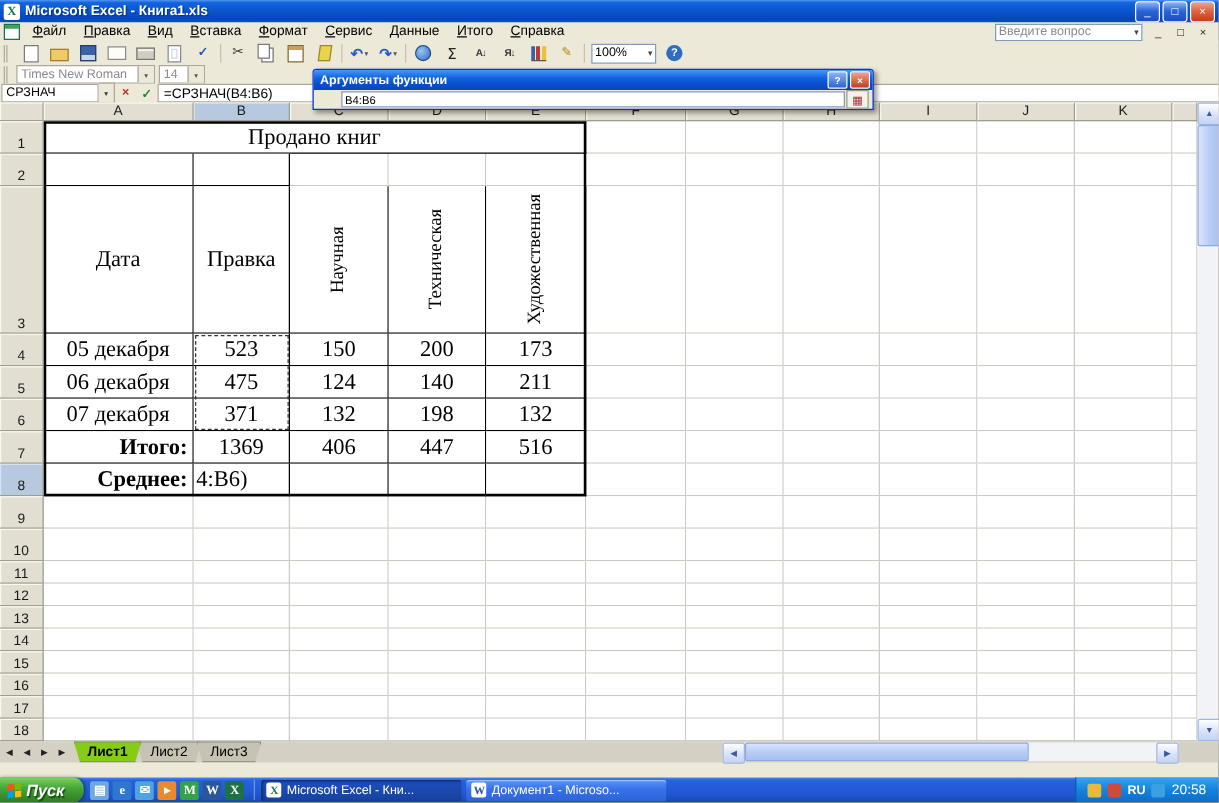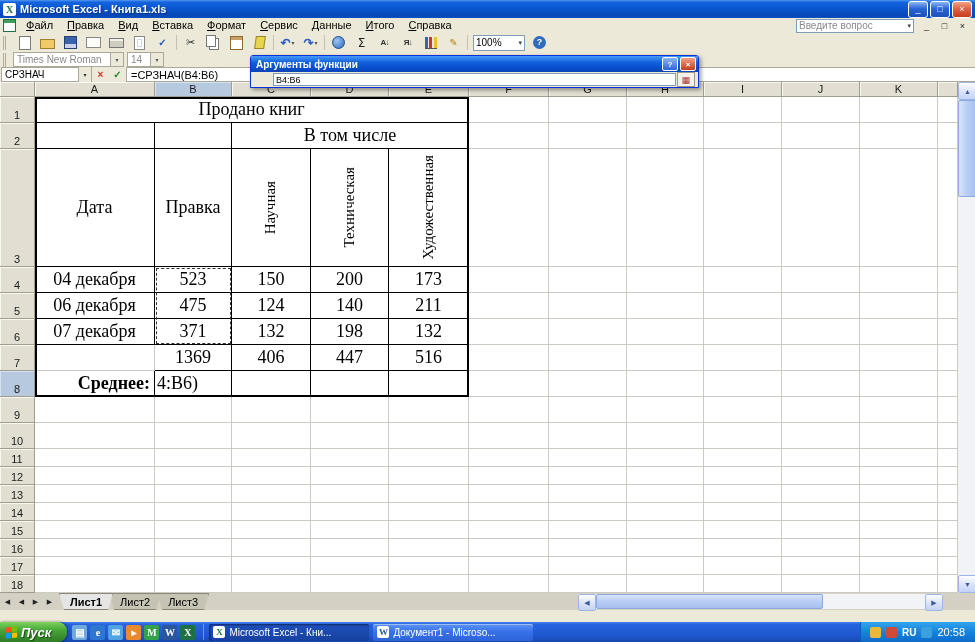--- a/index.html
+++ b/index.html
@@ -113,21 +113,21 @@
     background:linear-gradient(180deg,#FEFEFF,#D7E0F7 60%,#C5D4F5);border:1px solid #9EB6E4;border-radius:2px;}
   .vtrack{position:relative;flex:1;}
   .vthumb{position:absolute;left:0;top:0;width:17px;height:95px;border-radius:2px;
     background:linear-gradient(90deg,#D9E4FB,#B8CDF5 50%,#A8C0EE);border:1px solid #8CA8DC;}
 
   
   .tabrow{position:absolute;left:0;top:593px;width:100%;height:17px;background:#D4D0C4;display:flex;align-items:center;}
   .navbtn{width:13px;height:13px;margin-left:1px;display:flex;align-items:center;justify-content:center;font-size:7px;color:#222;}
   .tab{height:15px;padding:0 10px;margin-left:-4px;display:flex;align-items:center;font-size:11px;background:#C6C2B4;
     border:1px solid #8B8778;clip-path:polygon(0 0,100% 0,calc(100% - 5px) 100%,5px 100%);z-index:1;}
-  .tab.active{background:#e5e5e5;font-weight:bold;z-index:2;}
+  .tab.active{background:#84cc16;font-weight:bold;z-index:2;}
   .tab:first-of-type{margin-left:3px;}
   .hscroll{position:absolute;left:578px;top:1px;width:365px;height:15px;display:flex;background:#F2F3F7;}
   .sbtn.h{height:15px;flex:0 0 16px;}
   .htrack{position:relative;flex:1;}
   .hthumb{position:absolute;left:0;top:0;bottom:0;width:225px;border-radius:2px;
     background:linear-gradient(180deg,#D9E4FB,#B8CDF5 50%,#A8C0EE);border:1px solid #8CA8DC;}
 
   
   .statusbar{position:absolute;left:0;top:610px;width:100%;height:12px;background:#ECE9D8;border-top:1px solid #9D9A8B;
     box-shadow:inset 0 1px 0 #fff;display:flex;align-items:center;font-size:10px;}
@@ -277,51 +277,51 @@
       <span class="dlg-field">B4:B6</span>
       <span class="dlg-collapse">▦</span>
     </div>
   </div>
 
   <div class="gridwrap">
     <div class="grid" id="grid">
       <div class="tc" style="grid-area:2/2/3/7">Продано книг</div>
       <div class="tc" style="grid-area:3/2/4/3"></div>
       <div class="tc" style="grid-area:3/3/4/4"></div>
-      <div class="tc" style="grid-area:3/4/4/7">В том числе</div>
       <div class="tc" style="grid-area:4/2/5/3">Дата</div>
       <div class="tc" style="grid-area:4/3/5/4">Правка</div>
       <div class="tc vert" style="grid-area:4/4/5/5">
           <span>Научная</span>
         </div>
       <div class="tc vert" style="grid-area:4/5/5/6">
           <span>Техническая</span>
         </div>
       <div class="tc vert" style="grid-area:4/6/5/7">
           <span>Художественная</span>
         </div>
 
-      <div class="tc" style="grid-area:5/2/6/3">04 декабря</div>
+      <div class="tc" style="grid-area:5/2/6/3">05 декабря</div>
       <div class="tc" style="grid-area:5/3/6/4">523</div>
       <div class="tc" style="grid-area:5/4/6/5">150</div>
       <div class="tc" style="grid-area:5/5/6/6">200</div>
       <div class="tc" style="grid-area:5/6/6/7">173</div>
 
       <div class="tc" style="grid-area:6/2/7/3">06 декабря</div>
       <div class="tc" style="grid-area:6/3/7/4">475</div>
       <div class="tc" style="grid-area:6/4/7/5">124</div>
       <div class="tc" style="grid-area:6/5/7/6">140</div>
       <div class="tc" style="grid-area:6/6/7/7">211</div>
 
       <div class="tc" style="grid-area:7/2/8/3">07 декабря</div>
       <div class="tc" style="grid-area:7/3/8/4">371</div>
       <div class="tc" style="grid-area:7/4/8/5">132</div>
       <div class="tc" style="grid-area:7/5/8/6">198</div>
       <div class="tc" style="grid-area:7/6/8/7">132</div>
 
+      <div class="tc b r" style="grid-area:8/2/9/3">Итого:</div>
       <div class="tc" style="grid-area:8/3/9/4">1369</div>
       <div class="tc" style="grid-area:8/4/9/5">406</div>
       <div class="tc" style="grid-area:8/5/9/6">447</div>
       <div class="tc" style="grid-area:8/6/9/7">516</div>
 
       <div class="tc b r" style="grid-area:9/2/10/3">Среднее:</div>
       <div class="tc l" style="grid-area:9/3/10/4">4:B6)</div>
       <div class="tc" style="grid-area:9/4/10/5"></div>
       <div class="tc" style="grid-area:9/5/10/6"></div>
       <div class="tc" style="grid-area:9/6/10/7"></div>

